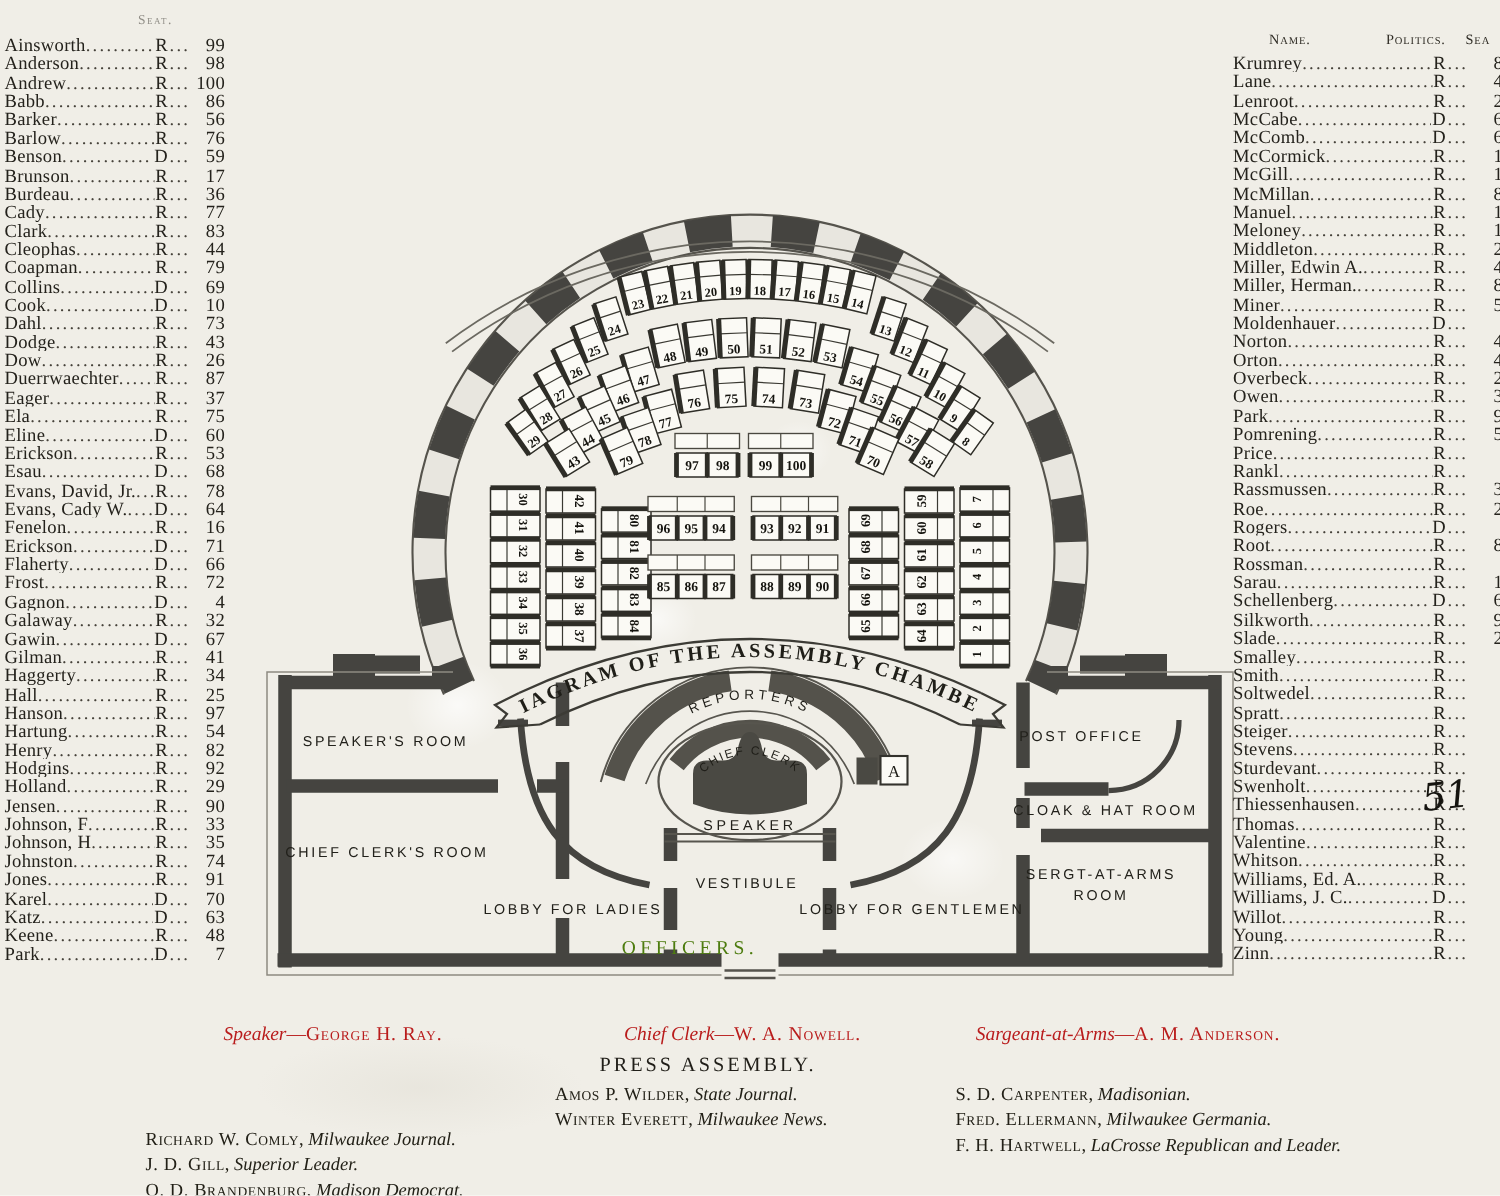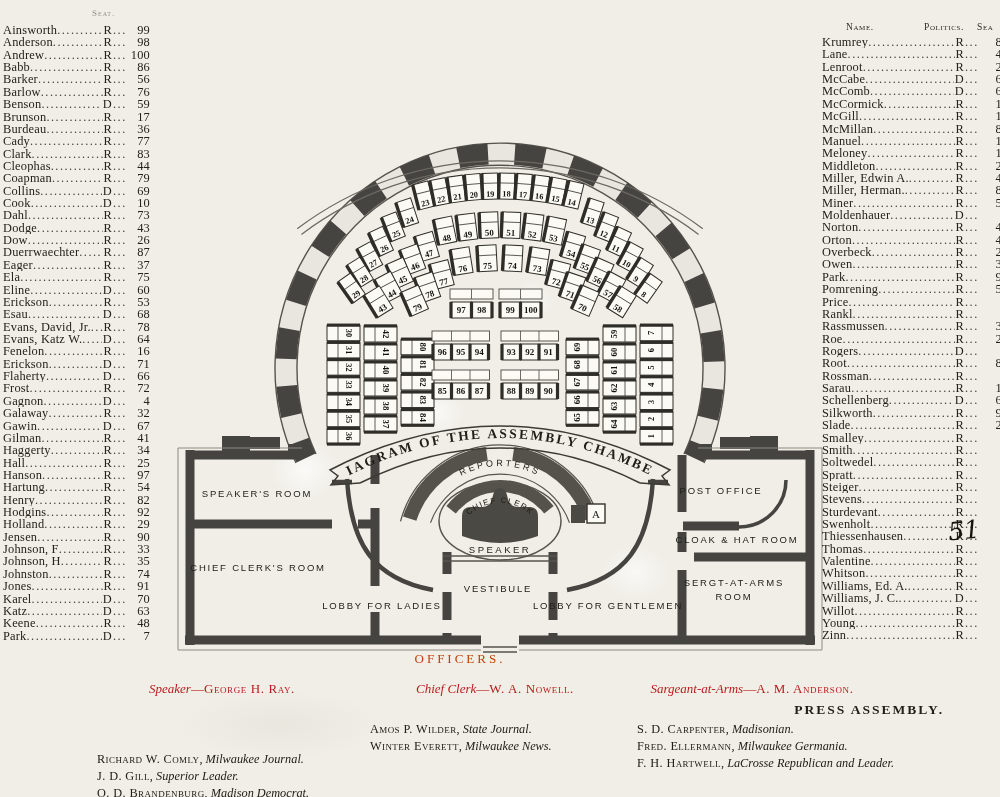--- a/index.html
+++ b/index.html
@@ -21,28 +21,28 @@
   .right-list{left:822px;top:36px;width:180px;}
   .rhdr{position:absolute;left:822px;top:22px;width:180px;height:13px;
     font-size:9.5px;font-variant:small-caps;letter-spacing:.6px;color:#2e2b24;}
   .rhdr span{position:absolute;top:0;}
   .rhdr .h-name{left:24px;} .rhdr .h-pol{left:102px;} .rhdr .h-seat{left:155px;}
   .lh-partial{position:absolute;left:92px;top:8px;font-size:9px;font-variant:small-caps;
     letter-spacing:1px;color:#2e2b24;opacity:.5;}
   .handnote{position:absolute;left:948px;top:516px;font-style:italic;
     font-size:25px;transform:rotate(-6deg);color:#15140f;font-family:"DejaVu Serif",serif;}
   
-  .officers-title{position:absolute;left:0;right:80px;top:651px;text-align:center;
-    font-size:13px;letter-spacing:3px;color:#c2410c;}
+  .officers-title{position:absolute;left:0;right:80px;top:624px;text-align:center;
+    font-size:13px;letter-spacing:3px;color:#4d7c0f;}
   .officer{position:absolute;top:681px;font-size:13px;text-align:center;white-space:nowrap;color:#b91c1c;}
   .officer .orole{font-style:italic;}
   .officer .oname{font-variant:small-caps;letter-spacing:.6px;}
   .o1{left:112px;width:220px;} .o2{left:385px;width:220px;} .o3{left:622px;width:260px;}
-  .press-title{position:absolute;left:0;right:56px;top:702px;text-align:right;
-    font-size:13.5px;letter-spacing:2px;color:#201e18;font-weight:bold;}
+  .press-title{position:absolute;left:0;right:56px;top:702px;text-align:center;
+    font-size:13.5px;letter-spacing:2px;color:#201e18;}
   .pcol{position:absolute;top:722px;font-size:12.3px;color:#222017;}
   .pc1{left:97px;margin-top:30px;} .pc2{left:370px;} .pc3{left:637px;}
   .prow{height:17.2px;white-space:nowrap;}
   .pn{font-variant:small-caps;letter-spacing:.4px;}
   .pp{font-style:italic;}
   svg text{user-select:none;}
 </style>
 </head>
 <body>
 
@@ -926,21 +926,21 @@
         <span class="mseat">68</span>
       </div>
       <div class="mrow">
         <span class="mname">Evans, David, Jr.</span>
         <span class="lead"></span>
         <span class="mparty">R</span>
         <span class="lead2"></span>
         <span class="mseat">78</span>
       </div>
       <div class="mrow">
-        <span class="mname">Evans, Katz W.</span>
+        <span class="mname">Evans, Cady W.</span>
         <span class="lead"></span>
         <span class="mparty">D</span>
         <span class="lead2"></span>
         <span class="mseat">64</span>
       </div>
       <div class="mrow">
         <span class="mname">Fenelon</span>
         <span class="lead"></span>
         <span class="mparty">R</span>
         <span class="lead2"></span>

